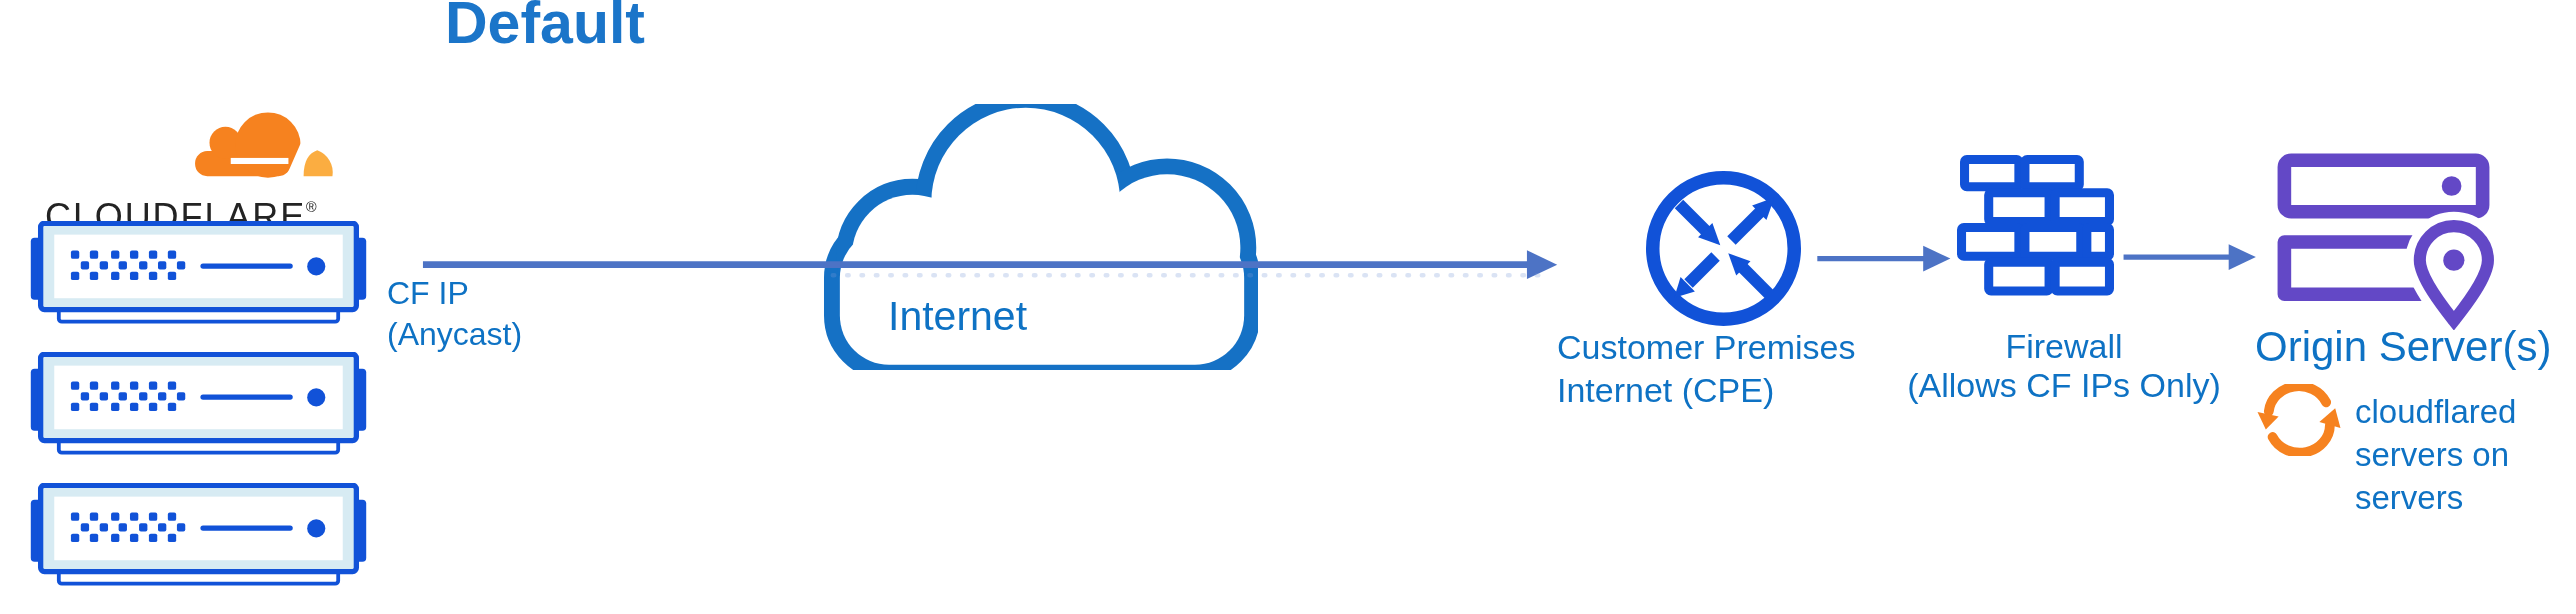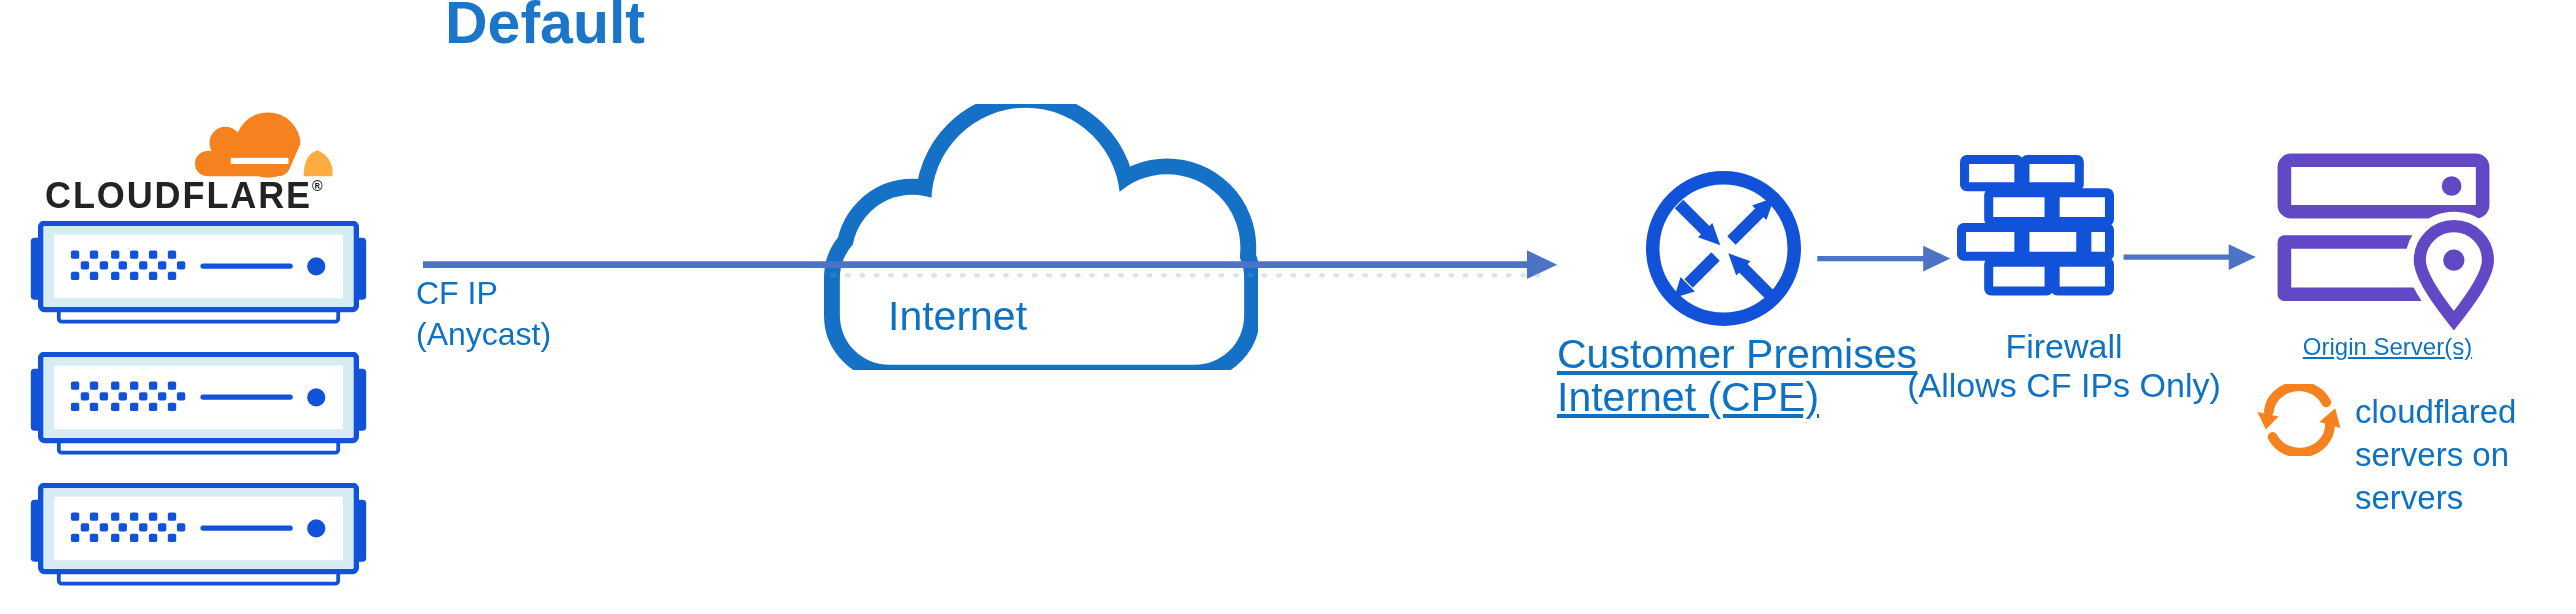--- a/index.html
+++ b/index.html
@@ -6,31 +6,31 @@
   .canvas{
     position:relative;width:2576px;height:614px;background:var(--background,#fff);
     font-family:"Liberation Sans",sans-serif;overflow:hidden;
   }
   .abs{position:absolute;}
   .title{
     left:445px;top:-6px;font-size:59px;font-weight:600;line-height:59px;
     color:var(--title-blue,#1b75c9);letter-spacing:0px;white-space:nowrap;
   }
   .wordmark{
-    left:45px;top:168px;font-size:36px;line-height:36px;font-weight:bold;
+    left:45px;top:189px;font-size:36px;line-height:36px;font-weight:normal;
     letter-spacing:1.9px;color:var(--wordmark-dark,#232323);white-space:nowrap;
   }
   .wordmark sup{font-size:14.4px;letter-spacing:0;vertical-align:16.6px;}
   .lbl{color:var(--label-blue,#0e72c4);white-space:nowrap;}
   .lbl-request{left:460px;top:210px;font-size:32px;line-height:35px;}
-  .lbl-cfip{left:387px;top:273px;font-size:32px;line-height:41px;margin-left:29px;}
+  .lbl-cfip{left:387px;top:273px;font-size:32px;line-height:41px;}
   .lbl-internet{left:888px;top:298px;width:288px;font-size:41px;line-height:36px;}
-  .lbl-cpe{left:1557px;top:333px;font-size:41px;line-height:43px;text-decoration:underline;}
+  .lbl-cpe{left:1557px;top:326px;font-size:34px;line-height:43px;}
   .lbl-firewall{left:1893px;top:327px;width:342px;text-align:center;font-size:34px;line-height:39px;}
-  .lbl-origin{left:2255px;top:328px;width:265px;text-align:center;font-size:24px;line-height:38px;text-decoration:underline;}
+  .lbl-origin{left:2255px;top:328px;width:265px;text-align:center;font-size:42px;line-height:38px;}
   .lbl-cloudflared{left:2355px;top:390px;font-size:33px;line-height:43px;}
   svg{display:block;}
 </style>
 </head>
 <body>
 
 <div class="canvas">
 
   <div class="abs title">Default</div>
 

